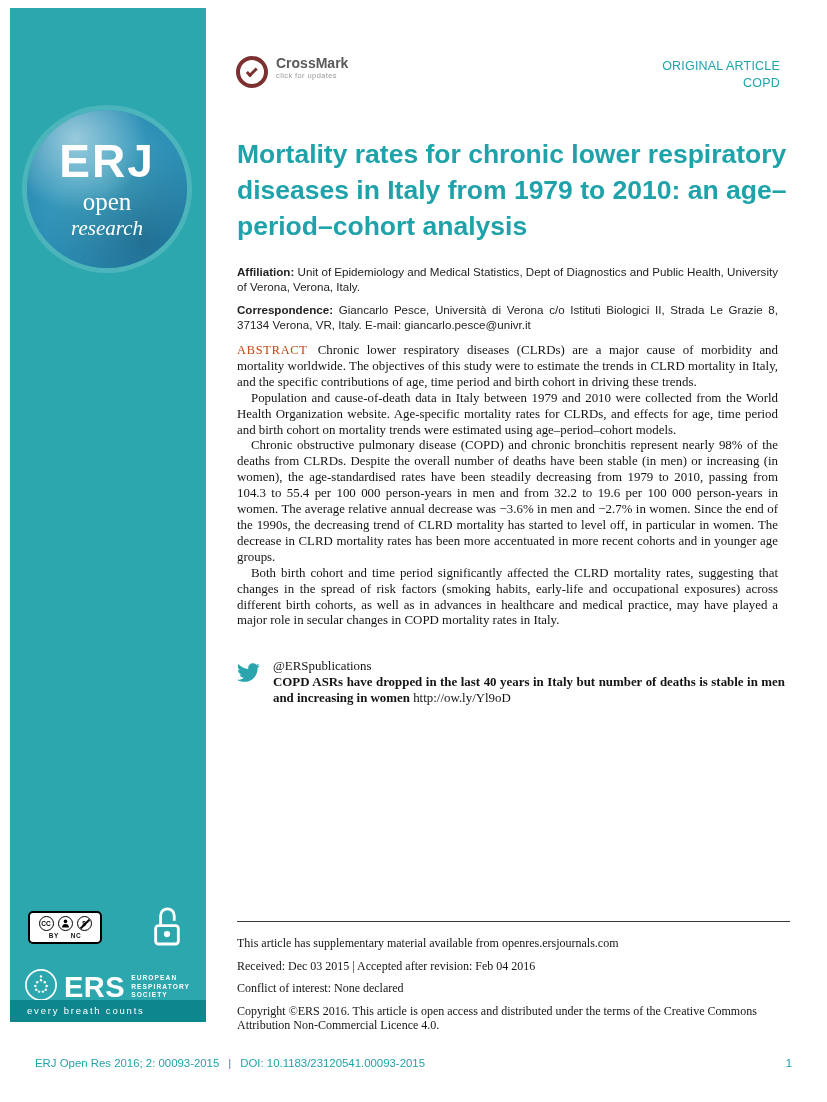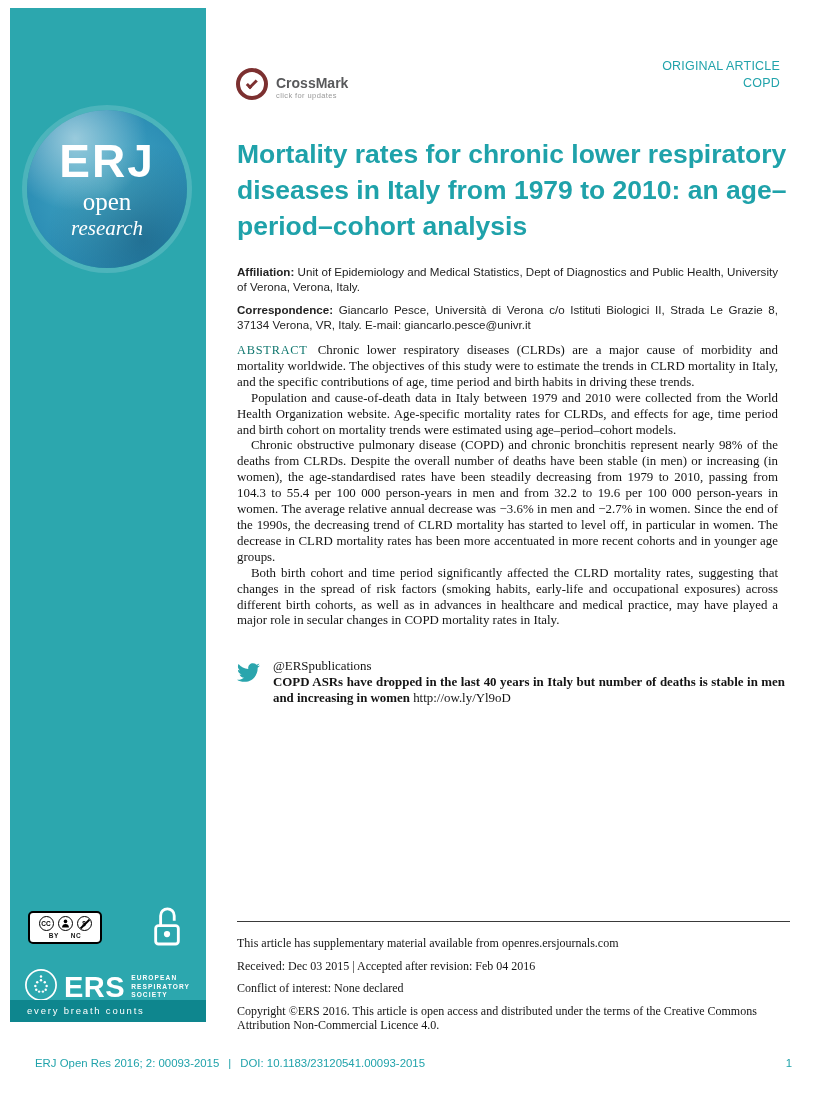--- a/index.html
+++ b/index.html
@@ -55,21 +55,21 @@
   .ers { position:absolute; left:14px; top:960px; display:flex; align-items:center; gap:6px; color:#fff; }
   .ers-abbr { font-size:29px; font-weight:bold; letter-spacing:0.5px; line-height:1; }
   .ers-full { font-size:6.6px; letter-spacing:1.1px; line-height:8.5px; font-weight:bold; }
   .ers-tagline {
     position:absolute; left:0; top:992px; width:196px; height:22px;
     background:#0e868e; color:#fff; font-size:9.5px; letter-spacing:1.8px;
     line-height:22px; padding-left:17px;
   }
 
   
-  .crossmark { position:absolute; left:236px; top:56px; display:flex; align-items:flex-end; gap:8px;margin-top:12px; }
+  .crossmark { position:absolute; left:236px; top:56px; display:flex; align-items:flex-start; gap:8px; }
   .cm-circle {
     width:32px; height:32px; border-radius:50%; border:4px solid #7c3030; background:#fff;
     display:flex; align-items:center; justify-content:center;
   }
   .cm-check { width:11px; height:6px; border-left:3px solid #7c3030; border-bottom:3px solid #7c3030; transform:rotate(-45deg) translateY(-1px); }
   .cm-title { font-size:14px; font-weight:bold; color:#58595b; line-height:15px; }
   .cm-sub { font-size:7.5px; color:#9a9a9a; letter-spacing:0.4px; }
 
   .article-type {
     position:absolute; right:47px; top:58px; text-align:right;
@@ -82,21 +82,21 @@
   .author { margin-top:24px; font-size:15px; color:#353535; }
   .meta { margin-top:20px; width:541px; font-size:11.6px; line-height:15px; color:#232323; text-align:justify; }
   .meta.second { margin-top:8px; }
   .meta .lbl { font-weight:bold; }
 
   .abstract {
     margin-top:11px; width:541px; font-family:"Liberation Serif", serif;
     font-size:12.9px; line-height:15.9px; color:#141414; text-align:justify;
   }
   .abstract p.indent { text-indent:14px; }
-  .abstract-label { color:#0f766e; letter-spacing:0.8px; font-size:12.3px; padding-right:10px; }
+  .abstract-label { color:#c2410c; letter-spacing:0.8px; font-size:12.3px; padding-right:10px; }
 
   .tweet { margin-top:30px; width:548px; display:flex; gap:12px; font-family:"Liberation Serif", serif; }
   .tweet-icon { flex:0 0 24px; padding-top:2px; }
   .tweet-body { font-size:12.9px; line-height:15.6px; }
   .tweet-text { font-weight:bold; text-align:justify; }
   .tweet-link { font-weight:normal; }
 
   
   .divider { position:absolute; left:237px; top:921px; width:553px; border-top:1px solid #3a3a3a; }
   .notes {
@@ -192,21 +192,21 @@
 <div class="content">
 
   <h1 class="title">Mortality rates for chronic lower respiratory diseases in Italy from 1979 to 2010: an age–period–cohort analysis</h1>
 
 
   <p class="meta"><span class="lbl">Affiliation:</span> <span>Unit of Epidemiology and Medical Statistics, Dept of Diagnostics and Public Health, University of Verona, Verona, Italy.</span></p>
 
   <p class="meta second"><span class="lbl">Correspondence:</span> <span>Giancarlo Pesce, Università di Verona c/o Istituti Biologici II, Strada Le Grazie 8, 37134 Verona, VR, Italy. E-mail: giancarlo.pesce@univr.it</span></p>
 
   <div class="abstract">
-    <p><span class="abstract-label">ABSTRACT</span><span>Chronic lower respiratory diseases (CLRDs) are a major cause of morbidity and mortality worldwide. The objectives of this study were to estimate the trends in CLRD mortality in Italy, and the specific contributions of age, time period and birth habits in driving these trends.</span></p>
+    <p><span class="abstract-label">ABSTRACT</span><span>Chronic lower respiratory diseases (CLRDs) are a major cause of morbidity and mortality worldwide. The objectives of this study were to estimate the trends in CLRD mortality in Italy, and the specific contributions of age, time period and birth cohort in driving these trends.</span></p>
     <p class="indent">Population and cause-of-death data in Italy between 1979 and 2010 were collected from the World Health Organization website. Age-specific mortality rates for CLRDs, and effects for age, time period and birth cohort on mortality trends were estimated using age–period–cohort models.</p>
     <p class="indent">Chronic obstructive pulmonary disease (COPD) and chronic bronchitis represent nearly 98% of the deaths from CLRDs. Despite the overall number of deaths have been stable (in men) or increasing (in women), the age-standardised rates have been steadily decreasing from 1979 to 2010, passing from 104.3 to 55.4 per 100 000 person-years in men and from 32.2 to 19.6 per 100 000 person-years in women. The average relative annual decrease was −3.6% in men and −2.7% in women. Since the end of the 1990s, the decreasing trend of CLRD mortality has started to level off, in particular in women. The decrease in CLRD mortality rates has been more accentuated in more recent cohorts and in younger age groups.</p>
     <p class="indent">Both birth cohort and time period significantly affected the CLRD mortality rates, suggesting that changes in the spread of risk factors (smoking habits, early-life and occupational exposures) across different birth cohorts, as well as in advances in healthcare and medical practice, may have played a major role in secular changes in COPD mortality rates in Italy.</p>
   </div>
 
   <div class="tweet">
     <span class="tweet-icon">
       <svg width="23" height="23" viewBox="0 0 24 24" fill="#2aa5ad">
         <path d="M23.954 4.569c-.885.389-1.83.654-2.825.775 1.014-.611 1.794-1.574 2.163-2.723-.951.555-2.005.959-3.127 1.184-.896-.959-2.173-1.559-3.591-1.559-2.717 0-4.92 2.203-4.92 4.917 0 .39.045.765.127 1.124C7.691 8.094 4.066 6.13 1.64 3.161c-.427.722-.666 1.561-.666 2.475 0 1.71.87 3.213 2.188 4.096-.807-.026-1.566-.248-2.228-.616v.061c0 2.385 1.693 4.374 3.946 4.827-.413.111-.849.171-1.296.171-.314 0-.615-.03-.916-.086.631 1.953 2.445 3.377 4.604 3.417-1.68 1.319-3.809 2.105-6.102 2.105-.39 0-.779-.023-1.17-.067 2.189 1.394 4.768 2.209 7.557 2.209 9.054 0 13.999-7.496 13.999-13.986 0-.209 0-.42-.015-.63.961-.689 1.8-1.56 2.46-2.548z"></path>
       </svg>

